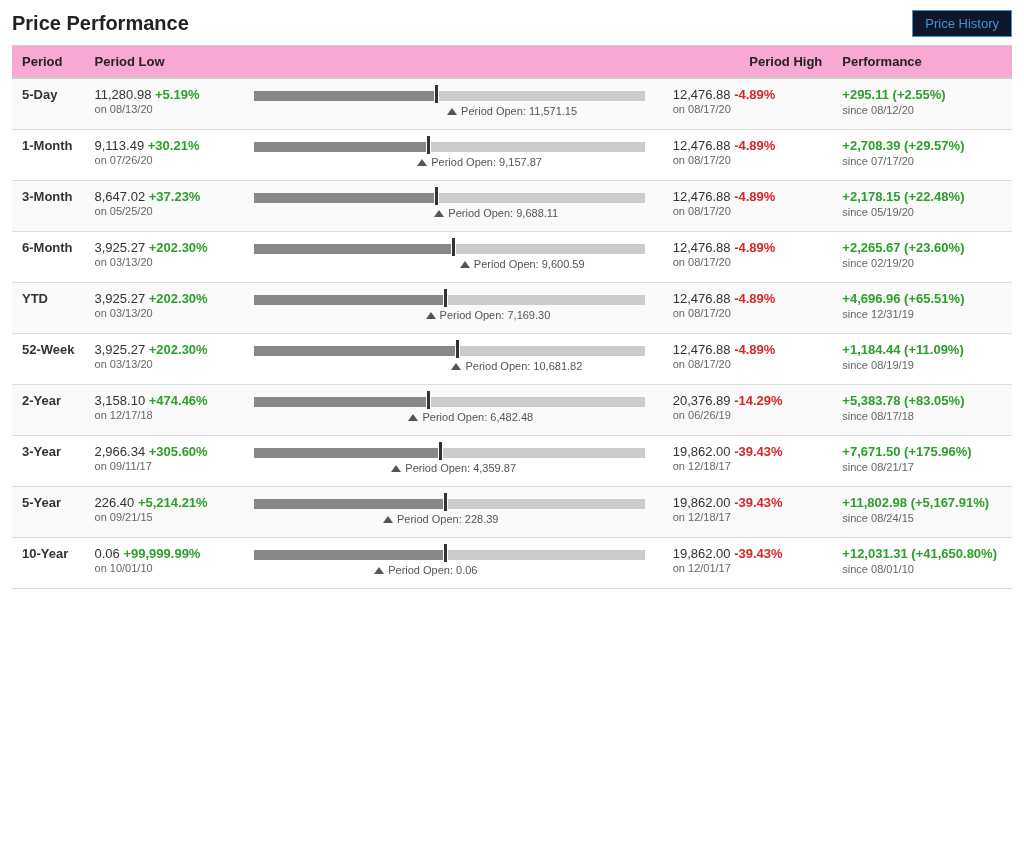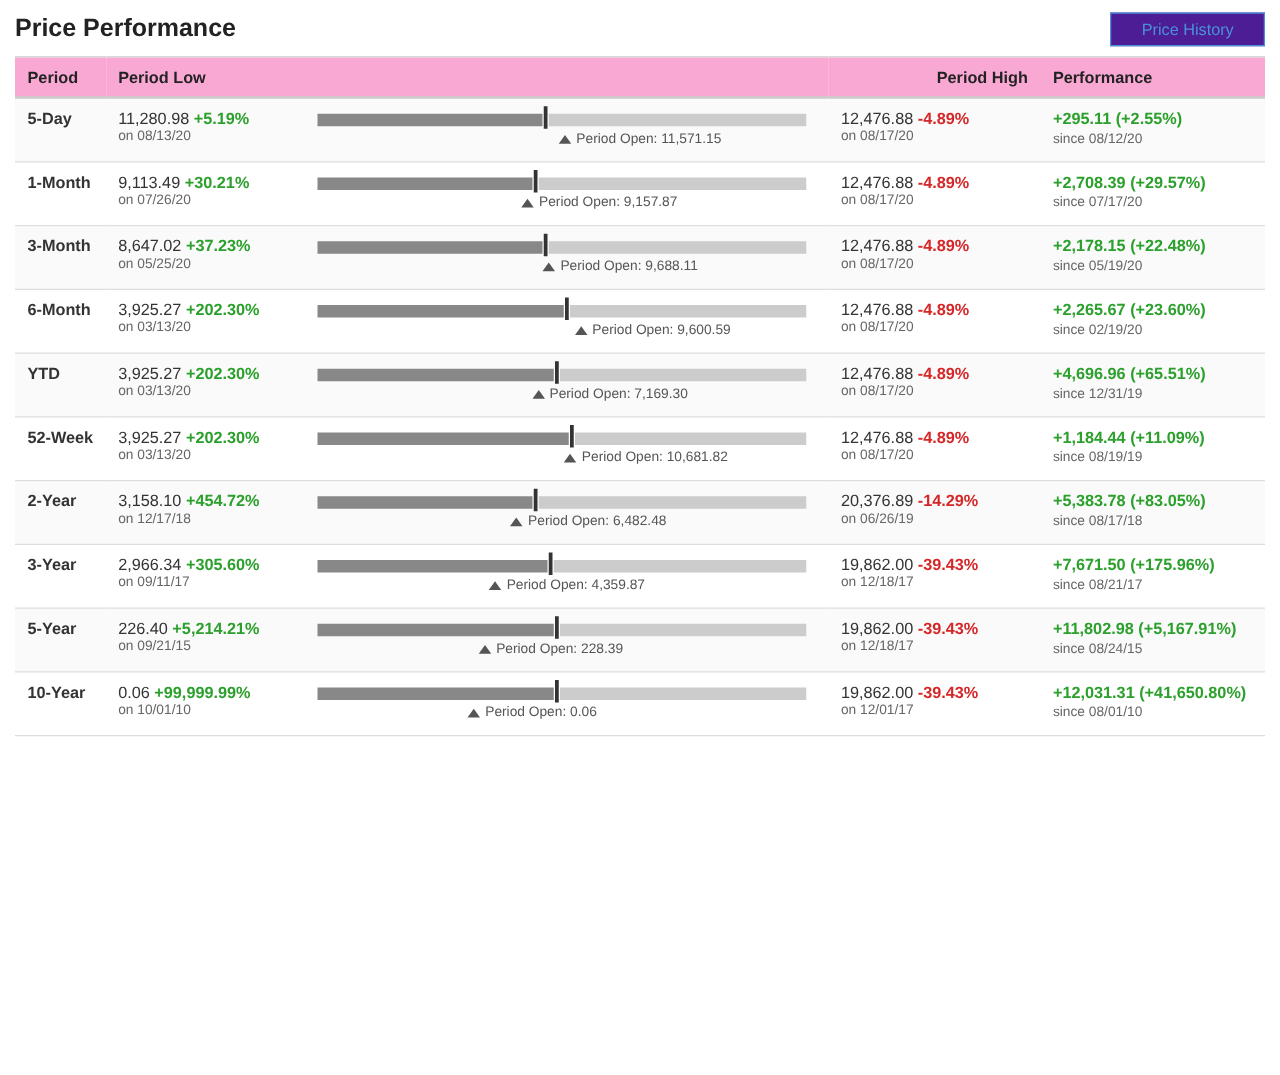--- a/index.html
+++ b/index.html
@@ -20,22 +20,22 @@
       margin-bottom: 8px;
     }
     .page-title {
       font-size: 20px;
       font-weight: bold;
       color: #222;
     }
     .price-history-btn {
       border: 1px solid #4a90d9;
       color: #4a90d9;
-      background: #4c1d95;
-      padding: 5px 24px;
+      background: #0f172a;
+      padding: 5px 12px;
       cursor: pointer;
       font-size: 13px;
       font-weight: 500;
     }
     table {
       width: 100%;
       border-collapse: collapse;
     }
     thead th {
       background: #f9a8d4;
@@ -343,21 +343,21 @@
     <span class="date-label">on 08/17/20</span>
   </td>
           <td class="td-perf">
     <span class="pct-pos perf-val">+1,184.44 (+11.09%)</span><br>
     <span class="since-label">since 08/19/19</span>
   </td>
         </tr>
         <tr>
           <td class="td-period">2-Year</td>
           <td class="td-low">
-    <span class="price-val">3,158.10 </span><span class="pct-pos">+454.72%</span>
+    <span class="price-val">3,158.10 </span><span class="pct-pos">+474.46%</span>
     <span class="date-label">on 12/17/18</span>
   </td>
           <td class="td-chart">
     <div class="chart-wrap">
       <div class="bar-container">
         <div class="bar-left" style="width:43.0%"></div>
         <div class="bar-marker"></div>
         <div class="bar-right" style="width:53.8%"></div>
       </div>
       <div class="open-label" style="padding-left:38.7%">

